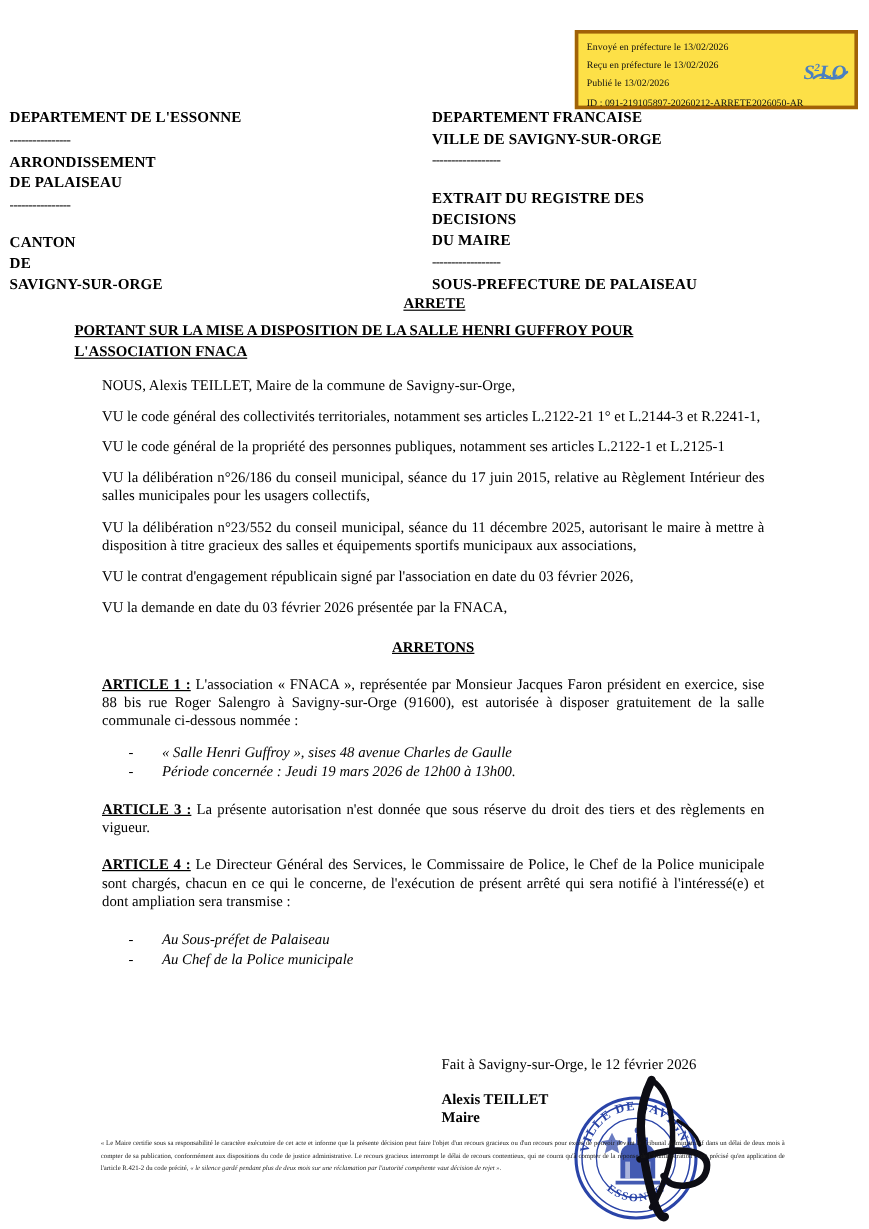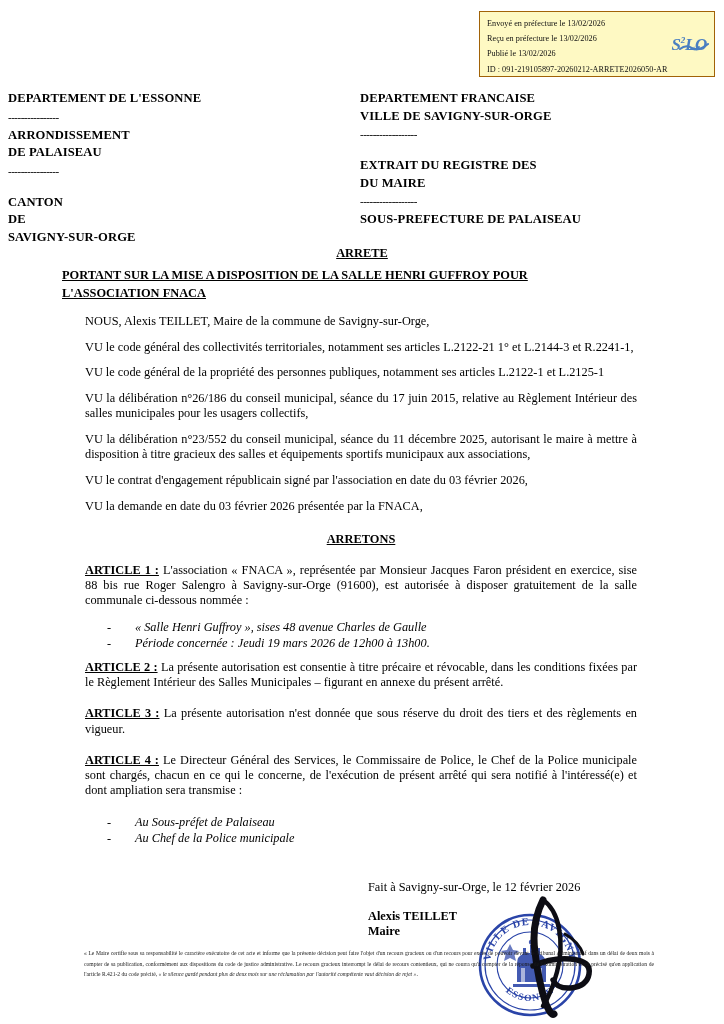--- a/index.html
+++ b/index.html
@@ -11,24 +11,24 @@
     width: 724px; height: 1024px;
     position: relative;
     font-family: "Liberation Serif", "DejaVu Serif", serif;
     color: #000;
     overflow: hidden;
   }
 
   
   .prefecture-box {
     position: absolute;
-    top: 11px; left: 479px;
+    top: 25px; left: 479px;
     width: 236px; height: 66px;
-    border: 1px solid #a16207;
-    background: #fef9c3;
+    border: 3px solid #a16207;
+    background: #fde047;
     padding: 4px 6px 3px 7px;
   }
   .prefecture-box .pline {
     font-size: 8.2px;
     line-height: 15.2px;
     letter-spacing: 0.02px;
     color: #111;
     white-space: nowrap;
   }
   .slo-logo {
@@ -212,20 +212,21 @@
     <div class="hline">DE</div>
     <div class="hline">SAVIGNY-SUR-ORGE</div>
   </div>
 
   <div class="hcol hcol-right">
     <div class="hline">DEPARTEMENT FRANCAISE</div>
     <div class="hline">VILLE DE SAVIGNY-SUR-ORGE</div>
     <div class="hsep">------------------</div>
     <div class="hgap"></div>
     <div class="hline">EXTRAIT DU REGISTRE DES</div>
+    <div class="hline">DECISIONS</div>
     <div class="hline">DU MAIRE</div>
     <div class="hsep">------------------</div>
     <div class="hline">SOUS-PREFECTURE DE PALAISEAU</div>
   </div>
 </div>
 
 <div class="doc-title">
   <span>ARRETE</span>
 </div>
 <div class="doc-subtitle">
@@ -247,21 +248,20 @@
     <span>ARRETONS</span>
   </div>
 
   <div class="para"><span class="art-label">ARTICLE 1 :</span><span> L'association « FNACA », représentée par Monsieur Jacques Faron président en exercice, sise 88 bis rue Roger Salengro à Savigny-sur-Orge (91600), est autorisée à disposer gratuitement de la salle communale ci-dessous nommée :</span></div>
 
   <ul class="bullets">
     <li>« Salle Henri Guffroy », sises 48 avenue Charles de Gaulle</li>
     <li>Période concernée : Jeudi 19 mars 2026 de 12h00 à 13h00.</li>
   </ul>
 
-  <div class="para"><span class="art-label">ARTICLE 2 :</span><span> La présente autorisation est consentie à titre précaire et révocable, dans les conditions fixées par le Règlement Intérieur des Salles Municipales – figurant en annexe du présent arrêté.</span></div>
 
   <div class="para" style="margin-top:16px"><span class="art-label">ARTICLE 3 :</span><span> La présente autorisation n'est donnée que sous réserve du droit des tiers et des règlements en vigueur.</span></div>
 
   <div class="para" style="margin-top:16px"><span class="art-label">ARTICLE 4 :</span><span> Le Directeur Général des Services, le Commissaire de Police, le Chef de la Police municipale sont chargés, chacun en ce qui le concerne, de l'exécution de présent arrêté qui sera notifié à l'intéressé(e) et dont ampliation sera transmise :</span></div>
 
   <ul class="bullets" style="margin-top:16px">
     <li>Au Sous-préfet de Palaiseau</li>
     <li>Au Chef de la Police municipale</li>
   </ul>
 

